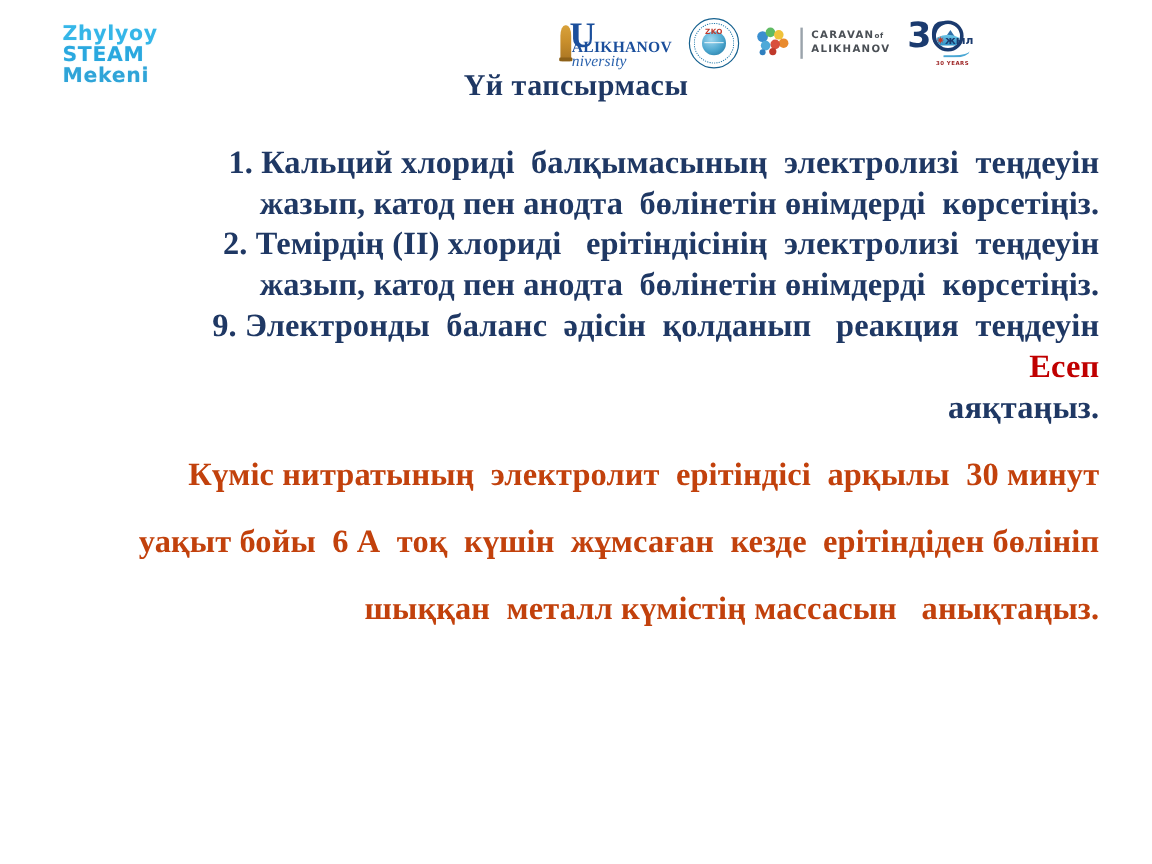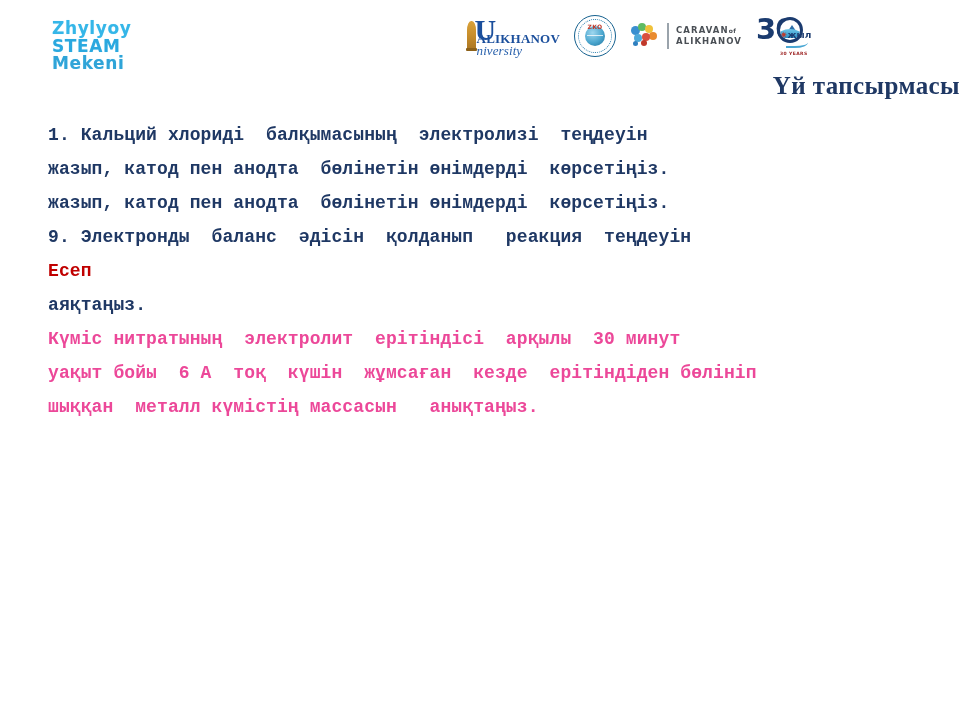--- a/index.html
+++ b/index.html
@@ -263,52 +263,54 @@
     left: 24px; top: 36px;
     font-size: 4.5px;
     font-weight: bold;
     letter-spacing: .4px;
     color: #9b1f1f;
   }
 
   
   .slide-title {
     position: absolute;
-    top: 72px;
+    top: 58px;
     left: 0;
     width: 960px;
-    text-align: right;
+    text-align: center;
     font-family: "Liberation Serif", "DejaVu Serif", serif;
     font-weight: bold;
     font-size: 25px;
     color: #1f3864;
     letter-spacing: .4px;
   }
 
   
   .body-block {
     position: absolute;
     left: 48px;
     top: 118px;
     width: 868px;
   }
   .tline {
-    font-family: Liberation Mono, monospace;
-    font-weight: bold;
-    font-size: 18px;
+    font-family: Liberation Serif, serif;
+    font-weight: bold;
+    font-size: 27px;
     line-height: 34px;
     color: #1f3864;
     white-space: pre;
     letter-spacing: .1px;
+    text-align: right;
   }
   .tline.heading-red {
     color: #c00000;
   }
   .tline.black {
-    color: #ec4899;
+    color: #c2410c;
+    margin-top: 22px;
   }
 </style>
 </head>
 <body>
 
 <div class="slide">
 
   <div class="logo-band">
 
     <div class="steam-logo"><span class="l1">Zhylyoy</span>
@@ -365,20 +367,21 @@
     </div>
   </div>
 
   <div class="slide-title">Үй тапсырмасы</div>
 
   <div class="body-block">
 
     <div class="tline">1. Кальций хлориді  балқымасының  электролизі  теңдеуін</div>
     <div class="tline">жазып, катод пен анодта  бөлінетін өнімдерді  көрсетіңіз.</div>
 
+    <div class="tline">2. Темірдің (II) хлориді   ерітіндісінің  электролизі  теңдеуін</div>
     <div class="tline">жазып, катод пен анодта  бөлінетін өнімдерді  көрсетіңіз.</div>
 
     <div class="tline">9. Электронды  баланс  әдісін  қолданып   реакция  теңдеуін</div>
     <div class="tline heading-red">Есеп</div>
 
     <div class="tline">аяқтаңыз.</div>
 
     <div class="tline black">Күміс нитратының  электролит  ерітіндісі  арқылы  30 минут</div>
     <div class="tline black">уақыт бойы  6 А  тоқ  күшін  жұмсаған  кезде  ерітіндіден бөлініп</div>
     <div class="tline black">шыққан  металл күмістің массасын   анықтаңыз.</div>

